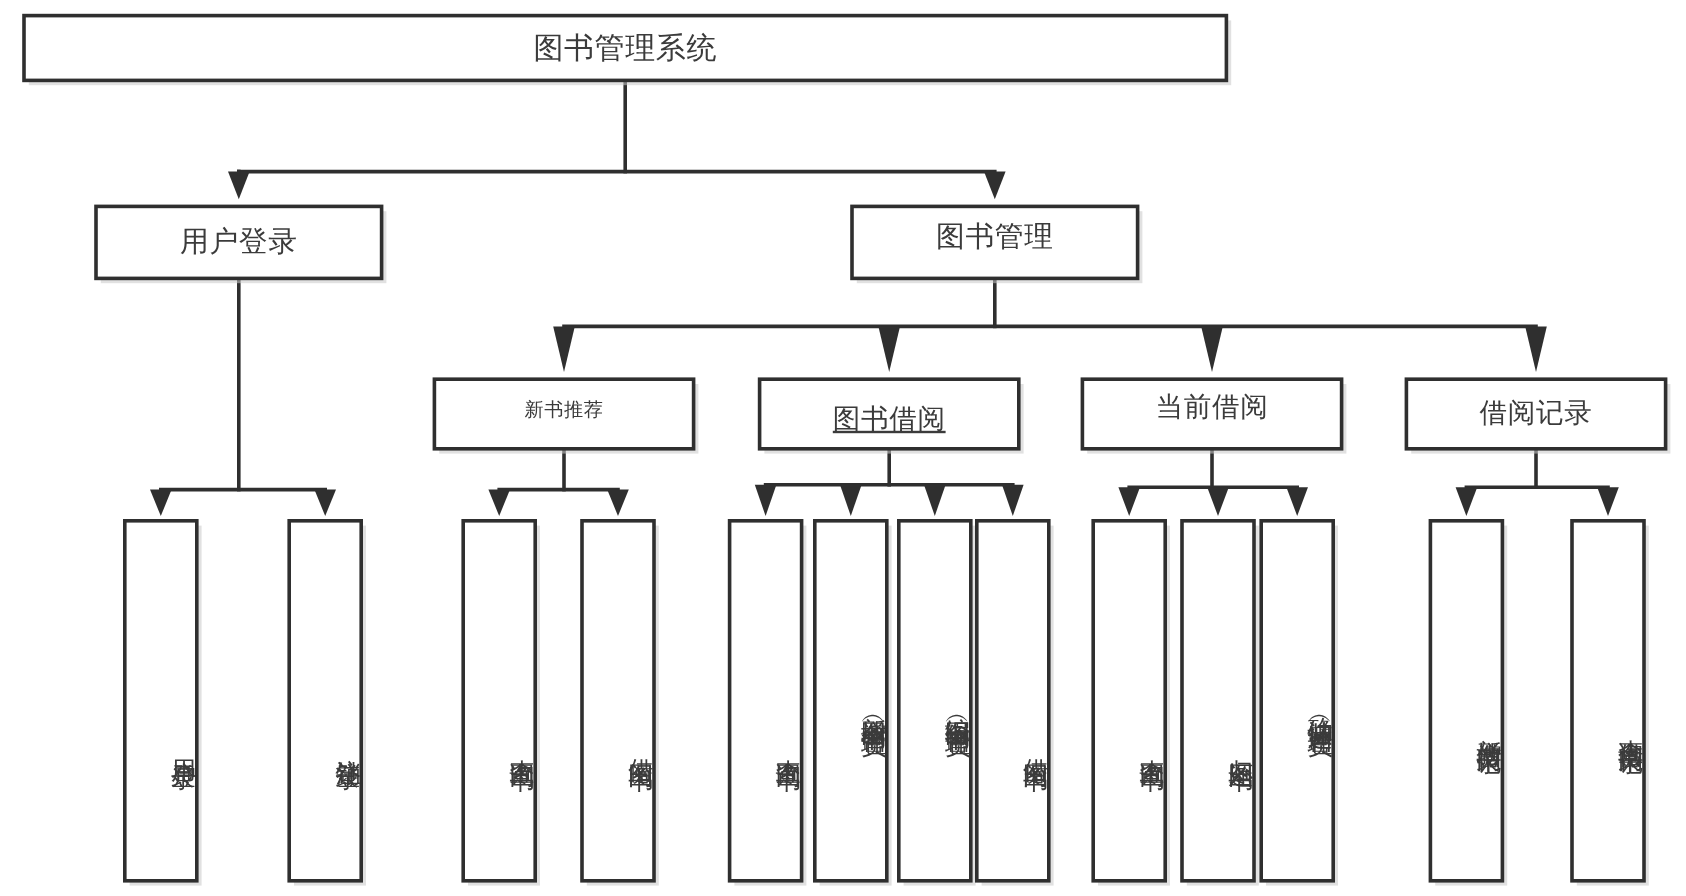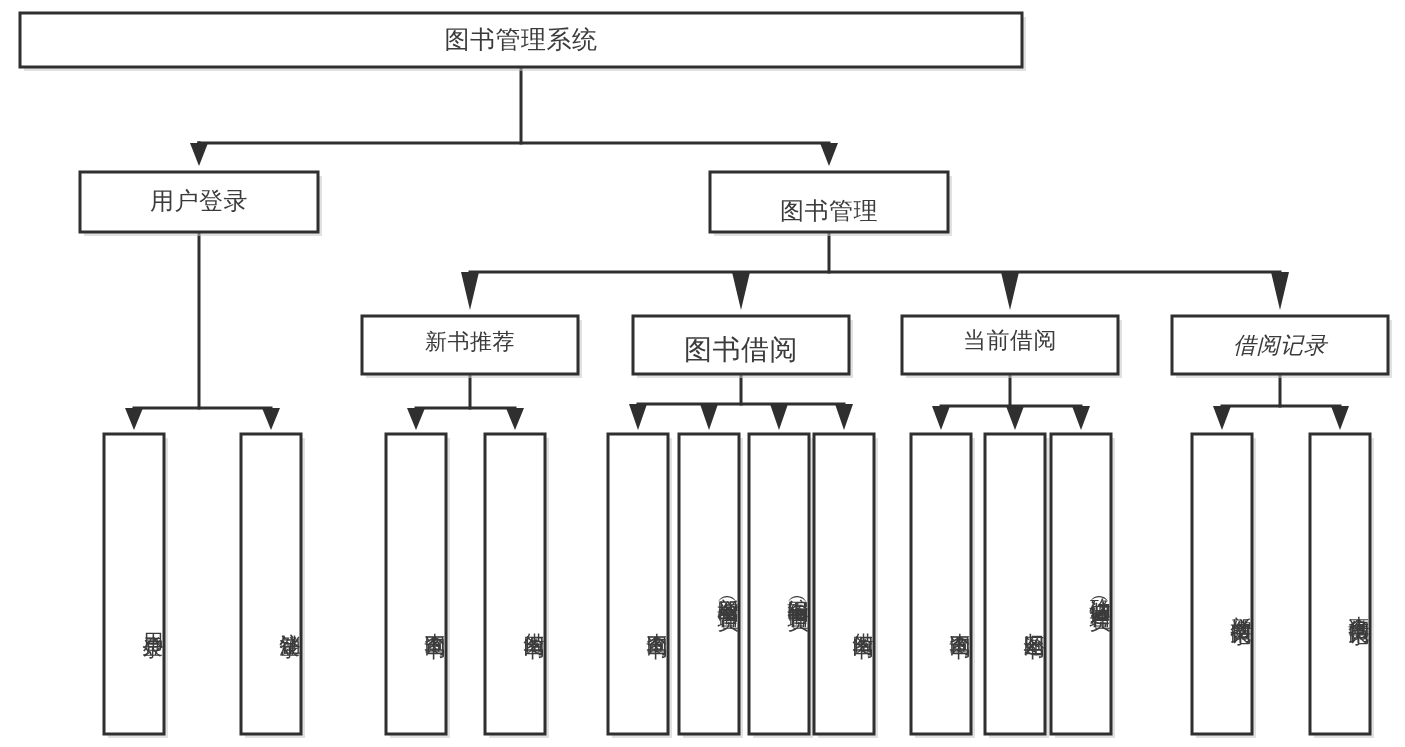--- a/index.html
+++ b/index.html
@@ -196,26 +196,26 @@
       <rect class="node-rect" x="1192" y="434" width="60" height="300"></rect>
 
       <rect class="node-shadow" x="1314" y="438" width="60" height="300"></rect>
       <rect class="node-rect" x="1310" y="434" width="60" height="300"></rect>
     </g>
   </svg>
 
   <div class="node-label" style="left:20px; top:13px; width:1002px; height:54px; font-size:25px;">图书管理系统</div>
 
   <div class="node-label" style="left:80px; top:172px; width:238px; height:60px; font-size:24px;">用户登录</div>
-  <div class="node-label" style="left:710px; top:184px; width:238px; height:56px; font-size:24px;">图书管理</div>
-
-  <div class="node-label" style="left:362px; top:316px; width:216px; height:52px; font-size:22px;">新书推荐</div>
-  <div class="node-label" style="left:633px; top:316px; width:216px; height:68px; font-size:28px;">图书借阅</div>
+  <div class="node-label" style="left:710px; top:170px; width:238px; height:56px; font-size:24px;">图书管理</div>
+
+  <div class="node-label" style="left:362px; top:316px; width:216px; height:52px; font-size:16px;">新书推荐</div>
+  <div class="node-label" style="left:633px; top:316px; width:216px; height:68px; font-size:23px;text-decoration:underline;">图书借阅</div>
   <div class="node-label" style="left:902px; top:316px; width:216px; height:48px; font-size:23px;">当前借阅</div>
-  <div class="node-label" style="left:1172px; top:316px; width:216px; height:58px; font-size:23px;font-style:italic;">借阅记录</div>
+  <div class="node-label" style="left:1172px; top:316px; width:216px; height:58px; font-size:23px;">借阅记录</div>
 
   <div class="node-label vertical" style="left:104px; top:434px; width:60px; height:300px; padding-top:72px;">用户登录</div>
   <div class="node-label vertical" style="left:241px; top:434px; width:60px; height:300px; padding-top:72px;">注销登录</div>
   <div class="node-label vertical" style="left:386px; top:434px; width:60px; height:300px; padding-top:72px;">查询图书</div>
   <div class="node-label vertical" style="left:485px; top:434px; width:60px; height:300px; padding-top:72px;">借阅图书</div>
   <div class="node-label vertical" style="left:608px; top:434px; width:60px; height:300px; padding-top:72px;">查询图书</div>
   <div class="node-label vertical" style="left:679px; top:434px; width:60px; height:300px; padding-top:12px;">新增图书（管理员）</div>
   <div class="node-label vertical" style="left:749px; top:434px; width:60px; height:300px; padding-top:12px;">编辑图书（管理员）</div>
   <div class="node-label vertical" style="left:814px; top:434px; width:60px; height:300px; padding-top:72px;">借阅图书</div>
   <div class="node-label vertical" style="left:911px; top:434px; width:60px; height:300px; padding-top:72px;">查询图书</div>

